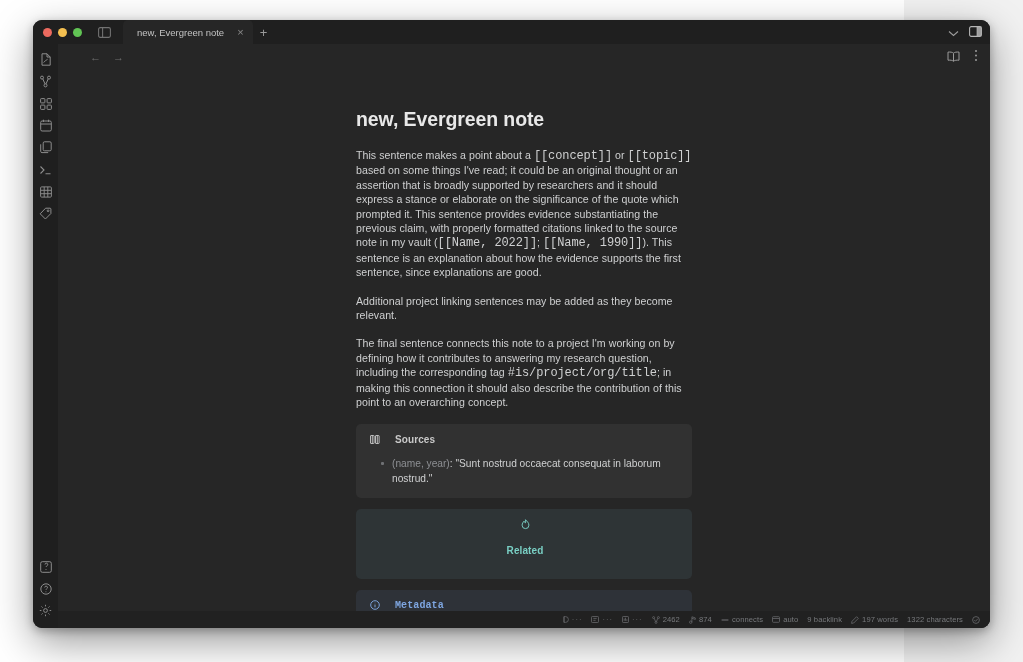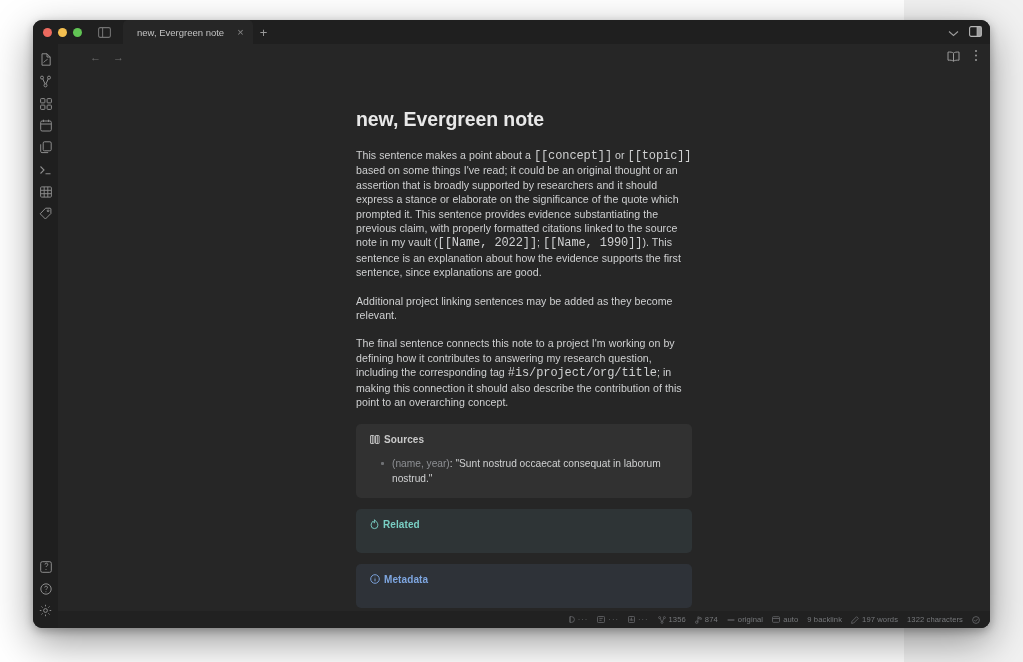--- a/index.html
+++ b/index.html
@@ -183,29 +183,29 @@
     background: #2f3034;
     border-left: 2px solid transparent;
   }
   .callout.sources { background: #313131; }
   .callout.related { background: #2e3436; }
   .callout.metadata { background: #2e3238; }
 
   .callout-title {
     display: flex;
     align-items: center;
-    gap: 4px;
+    gap: 15px;
     font-size: 10px;
     font-weight: 700;
     margin-bottom: 11px;
     letter-spacing: 0.1px;
   }
   .callout.sources .callout-title { color: #c9c9c9; }
-  .callout.related  .callout-title { color: #79cfc4; }
-  .callout.metadata .callout-title { color: #7ea6e0; }
+  .callout.related  .callout-title { color: #79cfc4; flex-direction: column; }
+  .callout.metadata .callout-title { color: #7ea6e0; font-family: Liberation Mono, monospace; }
   .callout-title .cicon { display: flex; align-items: center; }
 
   ul.clist { list-style: none; padding-left: 22px; }
   ul.clist li {
     position: relative;
     font-size: 10.2px;
     line-height: 15px;
     color: #cfd0d1;
     margin-bottom: 4px;
   }
@@ -493,39 +493,39 @@
             <div class="sb-item">
               <span>
                 <svg width="8" height="8" viewBox="0 0 8 8" fill="none" stroke="#77797c" stroke-width="0.8">
                   <circle cx="1.6" cy="1.6" r="1"></circle>
                   <circle cx="6.4" cy="1.6" r="1"></circle>
                   <circle cx="4" cy="6.4" r="1"></circle>
                   <line x1="2.3" y1="2.4" x2="3.5" y2="5.5"></line>
                   <line x1="5.7" y1="2.4" x2="4.5" y2="5.5"></line>
                 </svg>
               </span>
-              <span>1356</span>
+              <span>2462</span>
             </div>
             <div class="sb-item">
               <span>
                 <svg width="7" height="8" viewBox="0 0 7 8" fill="none" stroke="#77797c" stroke-width="0.8">
                   <circle cx="1.7" cy="6.2" r="1.2"></circle>
                   <line x1="2.9" y1="6.2" x2="2.9" y2="0.8"></line>
                   <path d="M2.9 0.8L6.3 1.9v1.5L2.9 2.3"></path>
                 </svg>
               </span>
               <span>874</span>
             </div>
             <div class="sb-item">
               <span>
                 <svg width="8" height="4" viewBox="0 0 8 4" fill="none" stroke="#77797c" stroke-width="1.2">
                   <line x1="0.6" y1="2" x2="7.4" y2="2"></line>
                 </svg>
               </span>
-              <span>original</span>
+              <span>connects</span>
             </div>
             <div class="sb-item">
               <span>
                 <svg width="8" height="7" viewBox="0 0 8 7" fill="none" stroke="#77797c" stroke-width="0.8">
                   <rect x="0.5" y="0.7" width="7" height="5.6" rx="0.8"></rect>
                   <line x1="0.5" y1="2.5" x2="7.5" y2="2.5"></line>
                 </svg>
               </span>
               <span>auto</span>
             </div>

